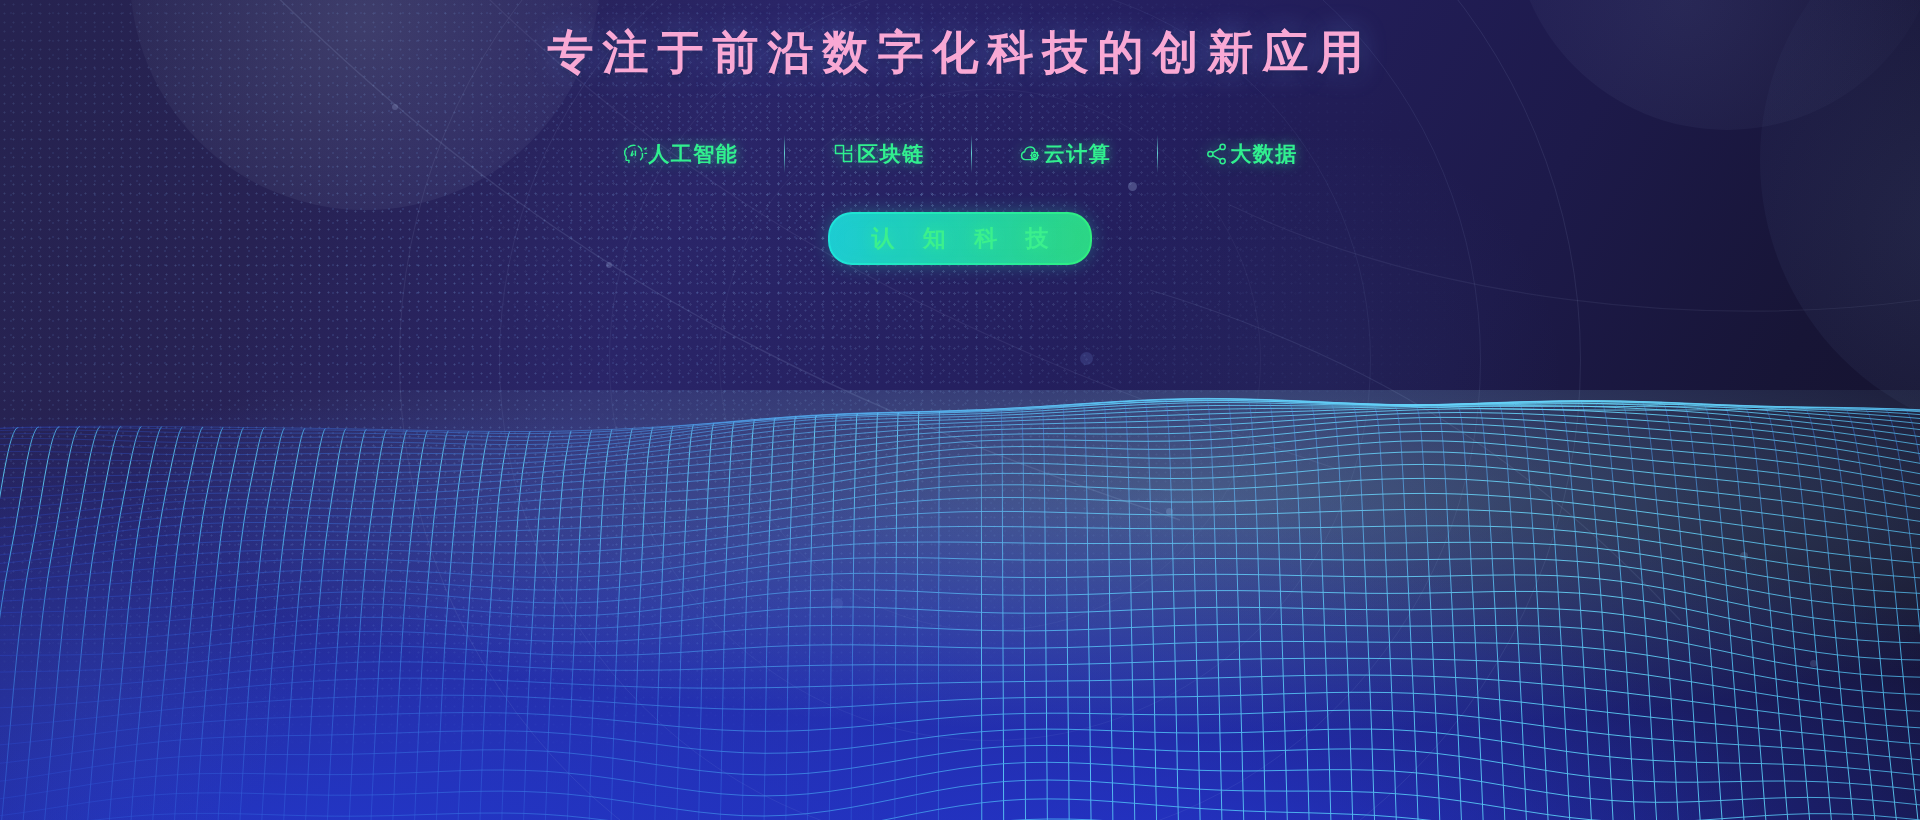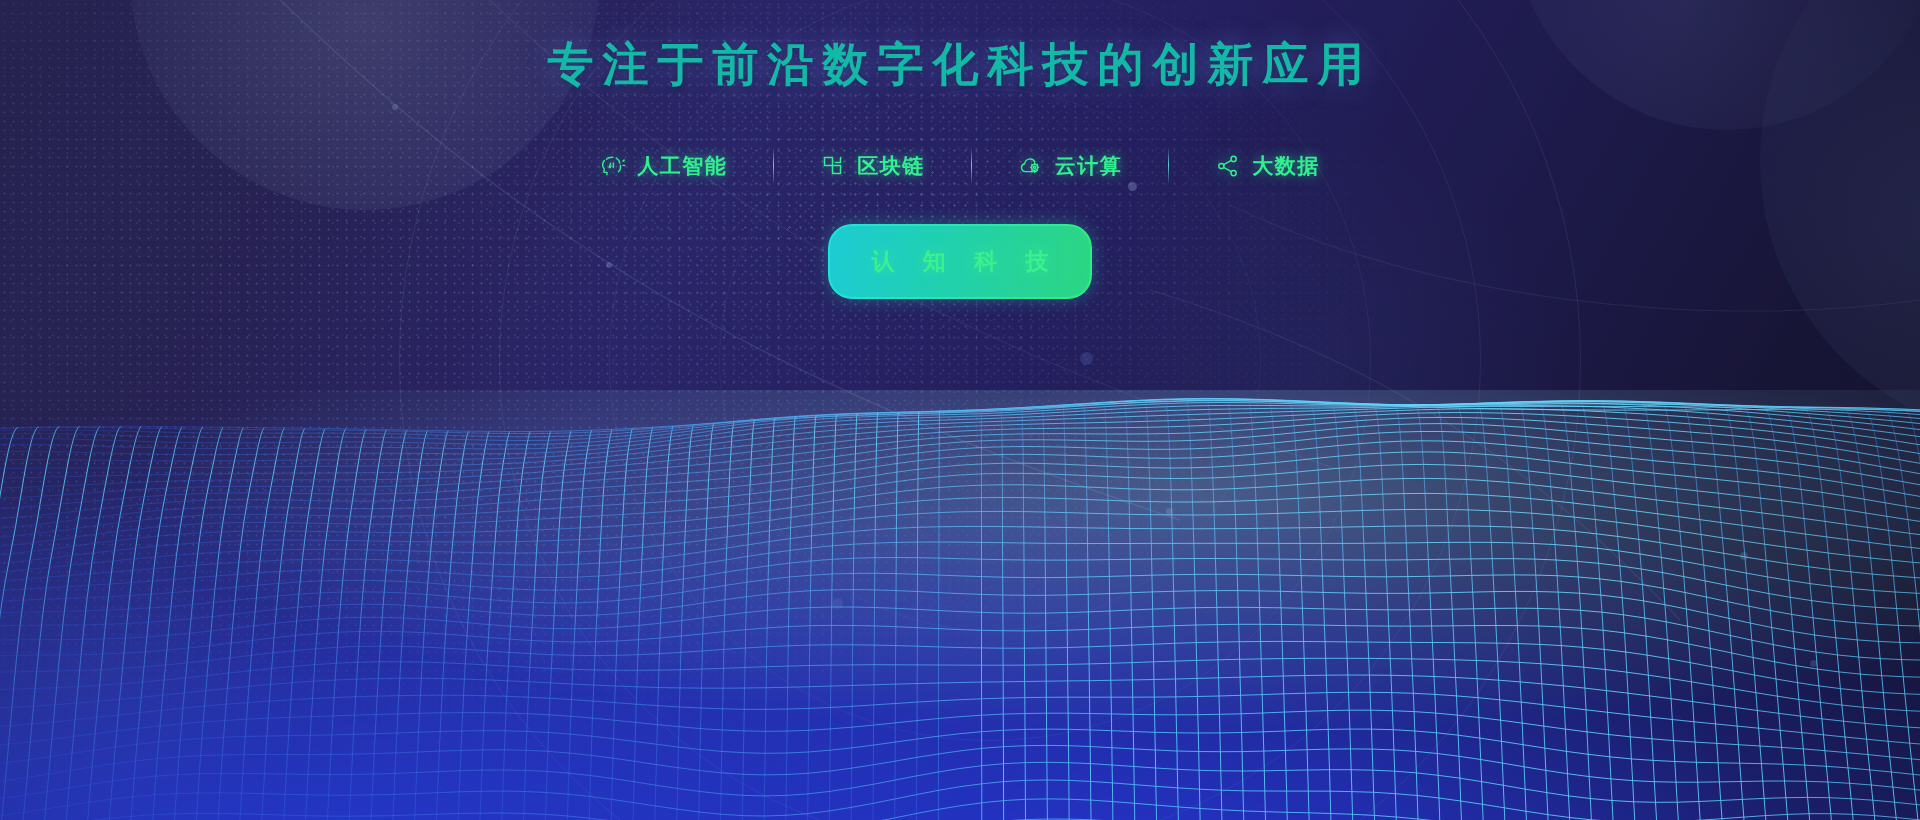--- a/index.html
+++ b/index.html
@@ -102,39 +102,38 @@
     left: 365px;
     top: 42px;
     width: 46px; height: 17px;
     border-radius: 9px;
     background: linear-gradient(100deg, #19e6a6 0%, #45f0c0 100%);
     transform: rotate(-21deg);
     box-shadow: 0 0 14px rgba(40,235,175,0.55);
   }
 
   .brand-subtitle {
-    margin-top: 34px;
+    margin-top: 22px;
     font-size: 46px;
     font-weight: 700;
     letter-spacing: 9px;
-    color: #14b8a6;
+    color: #f9a8d4;
     text-shadow: 0 0 26px rgba(120,160,255,0.45), 0 2px 8px rgba(8,10,40,0.6);
     white-space: nowrap;
   }
 
   .tag-row {
     margin-top: 50px;
     display: flex;
     align-items: center;
     height: 40px;
   }
   .tag {
     display: flex;
     align-items: center;
-    gap: 11px;
     padding: 0 46px;
     cursor: pointer;
   }
   .tag-icon {
     width: 26px; height: 26px;
     display: flex; align-items: center; justify-content: center;
     color: #2ef08f;
     filter: drop-shadow(0 0 7px rgba(45,240,150,0.55));
   }
   .tag-icon svg { display: block; }
@@ -150,21 +149,21 @@
     width: 1px; height: 38px;
     background: linear-gradient(180deg, rgba(90,230,220,0) 0%, rgba(110,235,225,0.85) 48%, rgba(90,230,220,0) 100%);
   }
 
   .cta-wrap { margin-top: 38px; }
   .cta-button {
     position: relative;
     display: flex; align-items: center; justify-content: center;
     width: 208px; height: 47px;
     border-radius: 24px;
-    padding: 12px 26px;
+    padding: 1px 26px;
     box-sizing: content-box;
     background: rgba(30,42,180,0.18);
     border: 2px solid transparent;
     background-image:
       linear-gradient(rgba(24,34,160,0.12), rgba(24,34,160,0.12)),
       linear-gradient(96deg, #1ee3dc 0%, #22e8b4 42%, #30ef7e 100%);
     background-origin: border-box;
     background-clip: padding-box, border-box;
     box-shadow: 0 0 18px rgba(40,230,190,0.30), inset 0 0 16px rgba(40,230,190,0.10);
     cursor: pointer;

